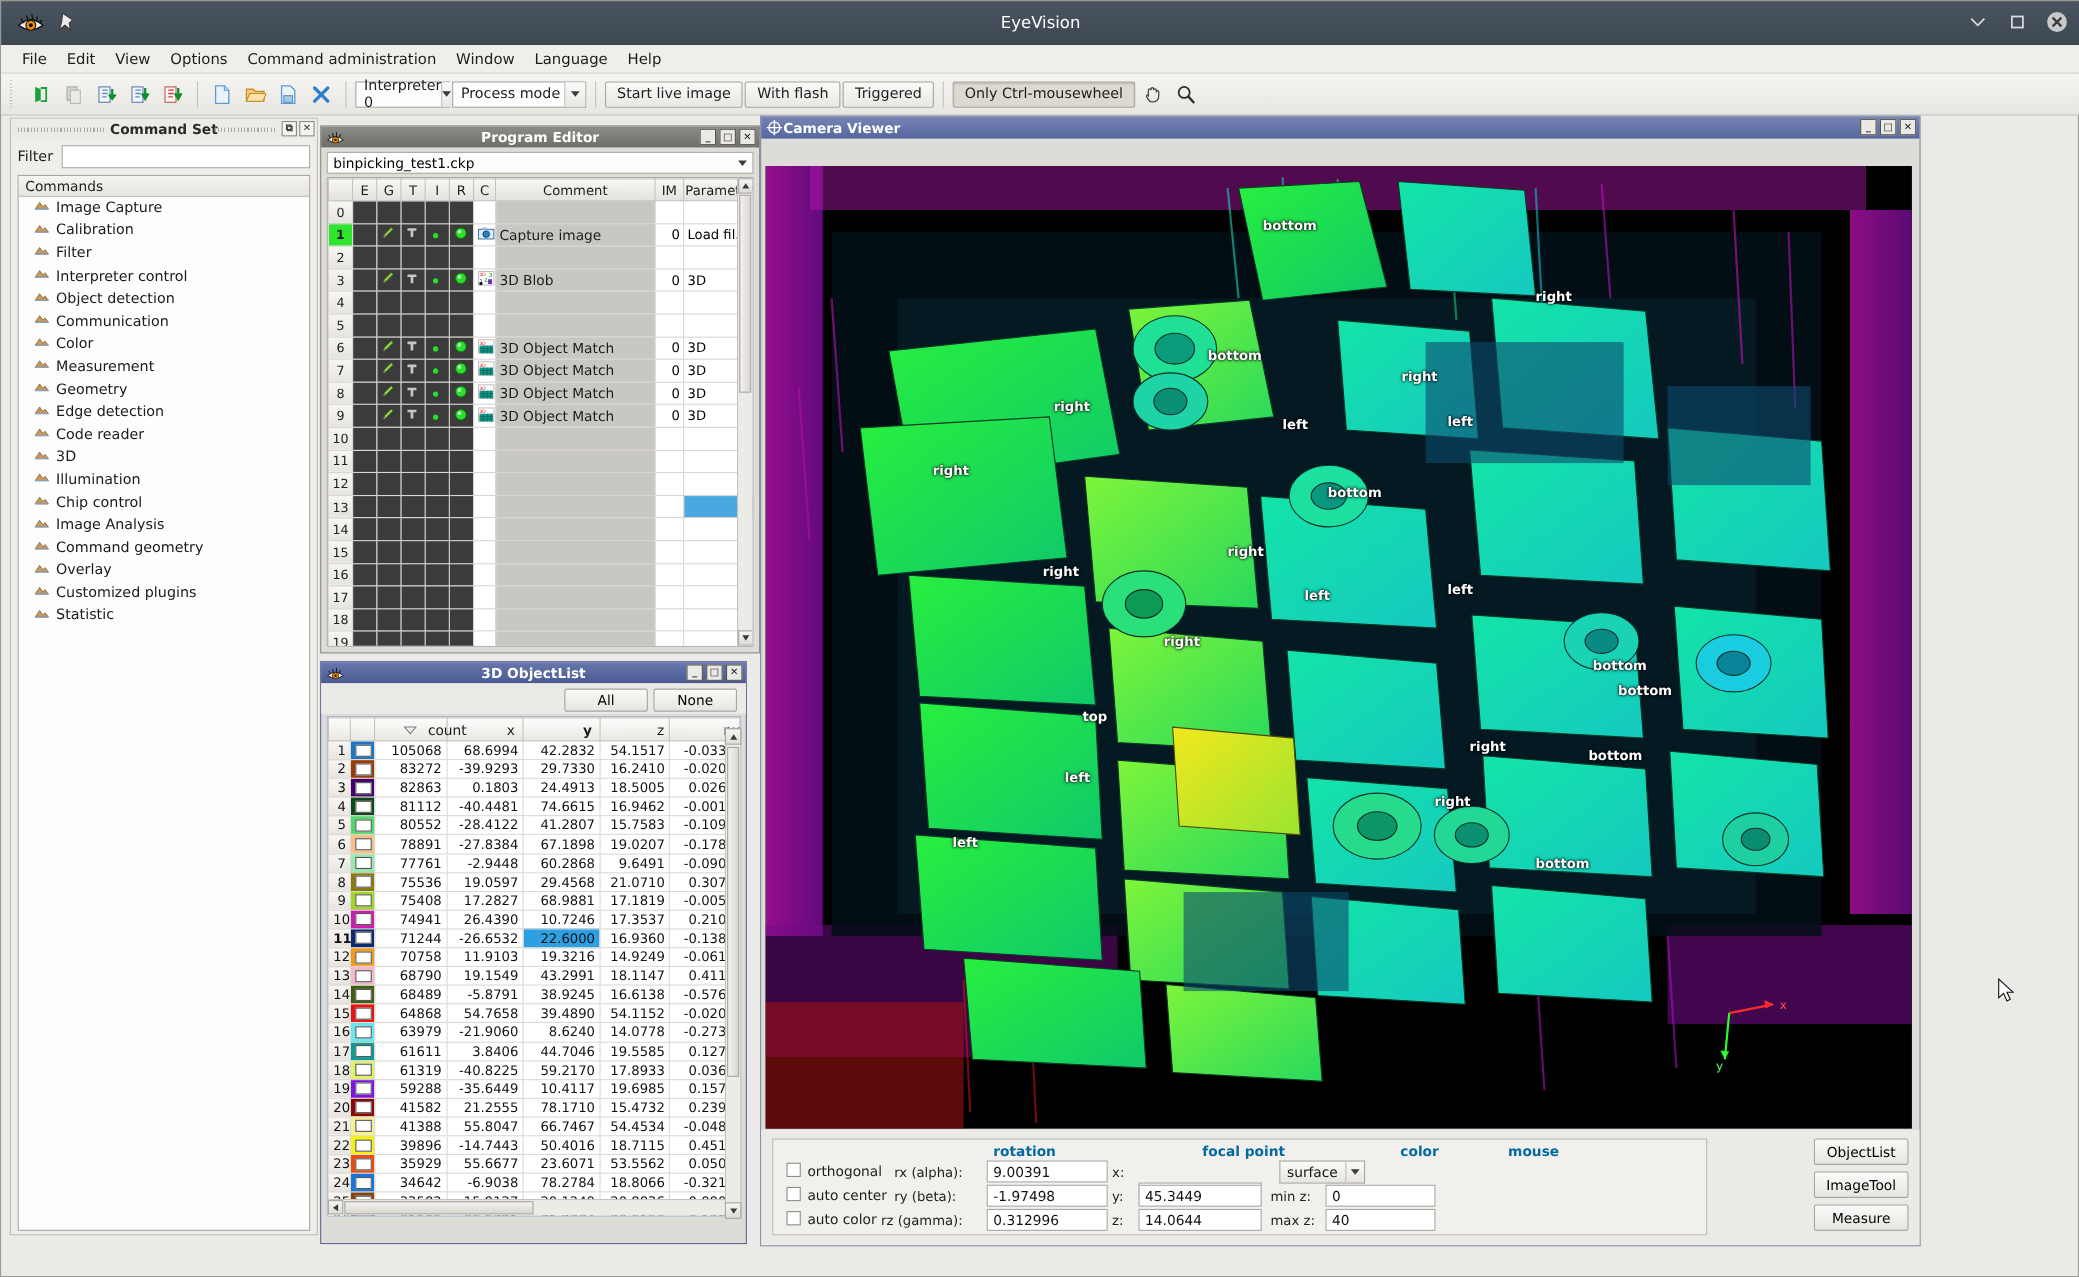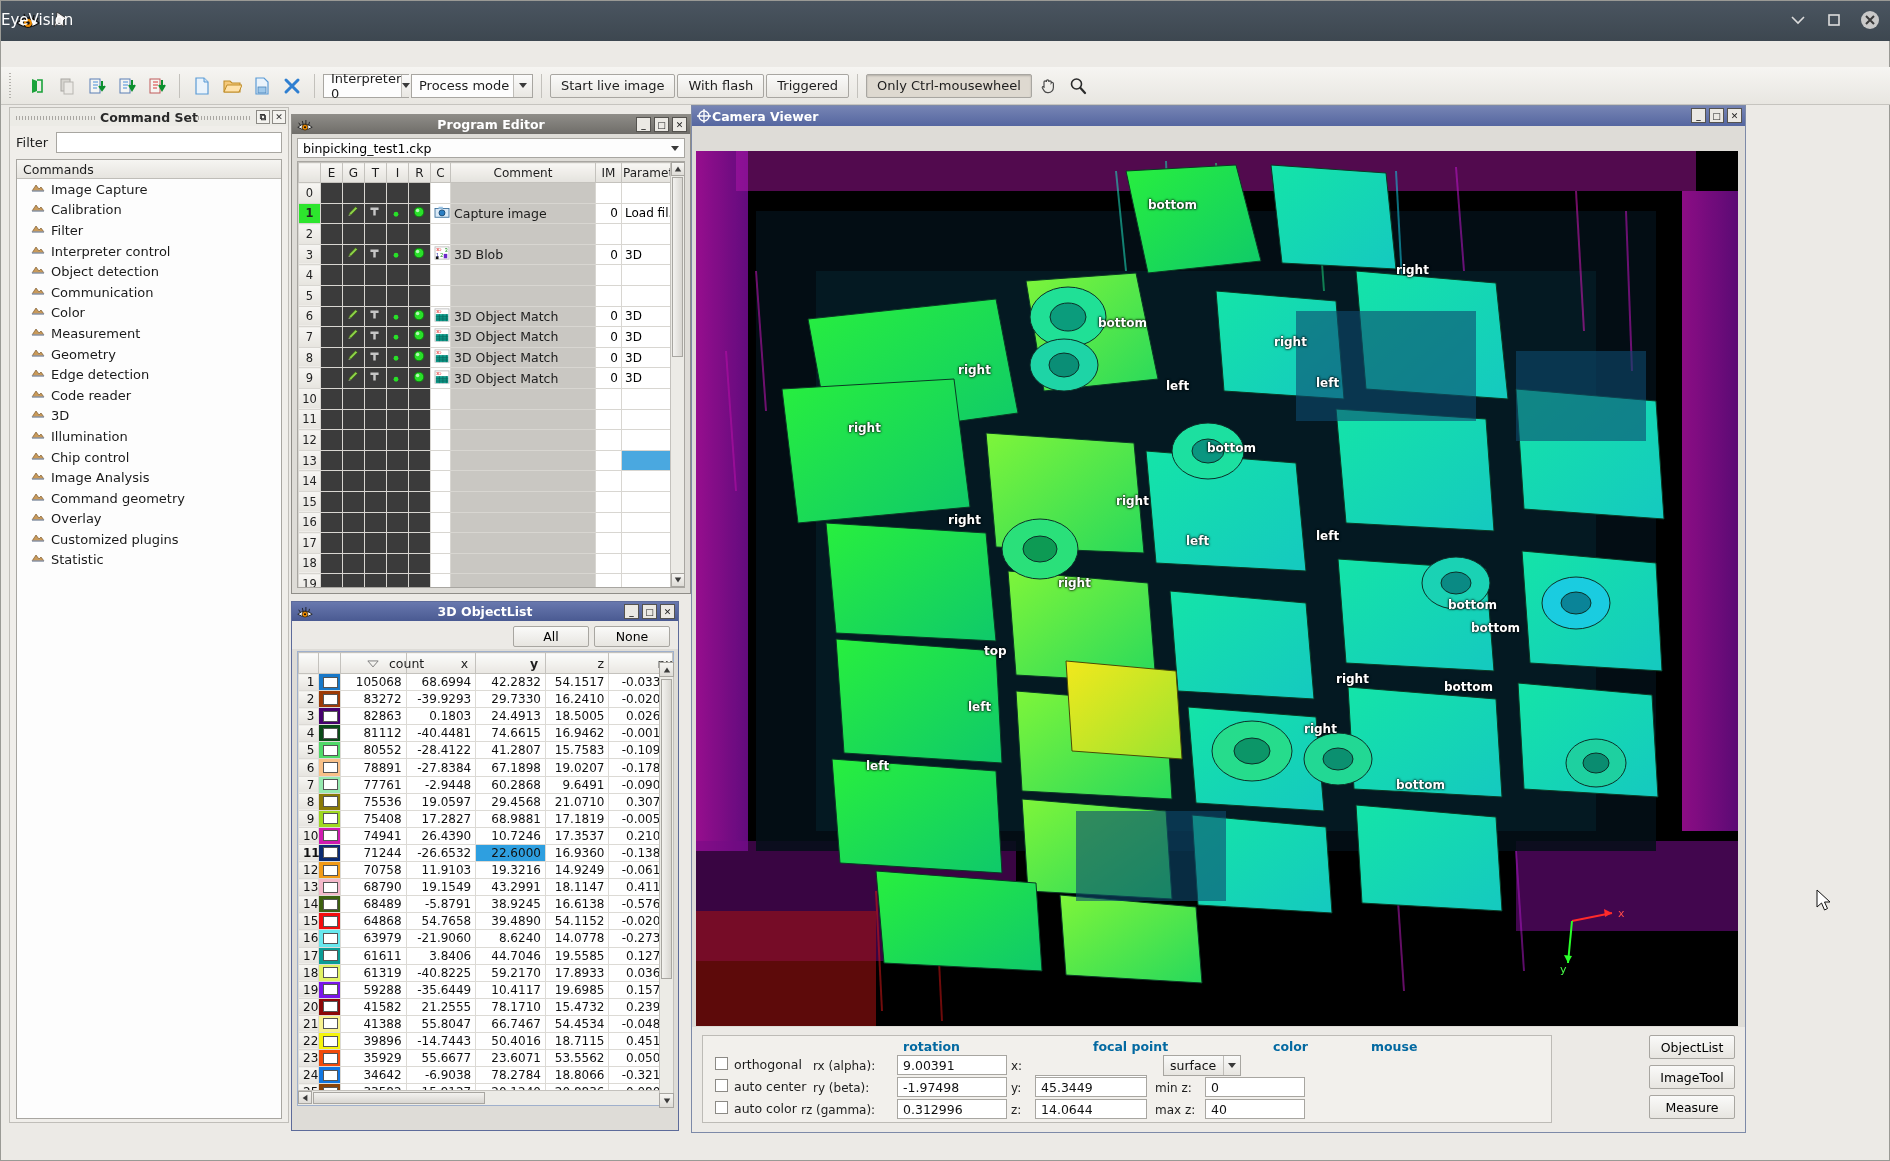--- a/index.html
+++ b/index.html
@@ -18,21 +18,21 @@
   }
 
   
   .titlebar {
     position: absolute; left: 0; top: 0; width: 1890px; height: 40px;
     background: linear-gradient(180deg,#4a5560 0%, #3d4750 100%);
     color: #f2f2f2;
   }
   .titlebar .tb-title {
     position: absolute; left: 0; right: 0; top: 10px;
-    text-align: left; font-size: 15px; font-weight: normal; color: #ffffff;
+    text-align: center; font-size: 15px; font-weight: normal; color: #ffffff;
   }
   .tb-eye { position: absolute; left: 14px; top: 8px; width: 26px; height: 22px; }
   .tb-pin { position: absolute; left: 50px; top: 9px; width: 20px; height: 22px; }
   .tb-btns { position: absolute; right: 10px; top: 8px; display: flex; gap: 14px; }
   .tb-btns div { width: 22px; height: 22px; cursor: pointer; position: relative; }
 
   
   .menubar {
     position: absolute; left: 0; top: 40px; width: 1890px; height: 26px;
     background: #f0eeea; border-bottom: 1px solid #cfcdc8;
@@ -229,20 +229,30 @@
       </div>
       <div>
         <svg viewBox="0 0 22 22" width="22" height="22">
             <circle cx="11" cy="11" r="9" fill="#c9c9c9"></circle>
             <path d="M7 7 L15 15 M15 7 L7 15" stroke="#3a3a3a" stroke-width="2"></path>
           </svg>
       </div>
     </div>
   </div>
 
+  <div class="menubar">
+    <div class="mi">File</div>
+    <div class="mi">Edit</div>
+    <div class="mi">View</div>
+    <div class="mi">Options</div>
+    <div class="mi">Command administration</div>
+    <div class="mi">Window</div>
+    <div class="mi">Language</div>
+    <div class="mi">Help</div>
+  </div>
 
   <div class="toolbar">
     <div class="grip"></div>
 
     <div class="tbtn">
       <svg viewBox="0 0 20 20" width="20" height="20">
         <path d="M5 3 L5 17 L10 15 L10 5 Z" fill="#1aa23a"></path>
         <path d="M10 4 L15 4 L15 16 L10 16" fill="none" stroke="#1aa23a" stroke-width="1.6"></path>
       </svg>
     </div>

